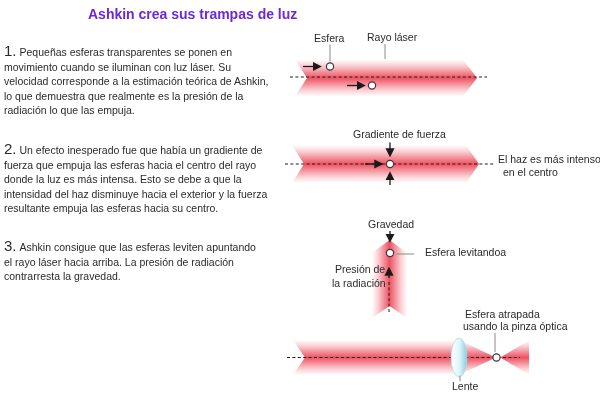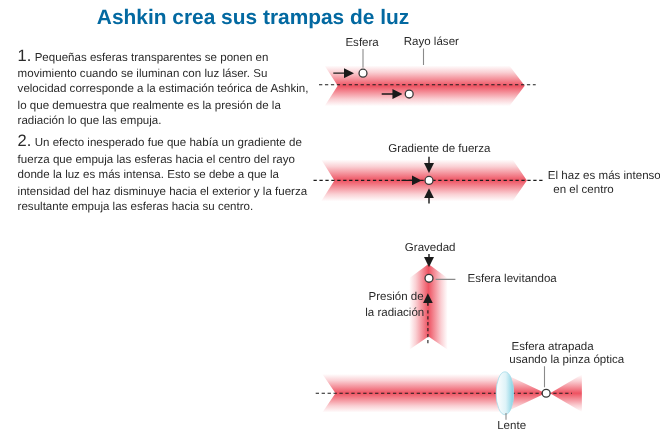--- a/index.html
+++ b/index.html
@@ -1,26 +1,26 @@
 <!DOCTYPE html>
 <html><head>
 <meta charset="utf-8">
 <style>
   html,body{margin:0;padding:0;background:#fff;}
   #canvas{
     position:relative;width:600px;height:401px;background:#ffffff;overflow:hidden;
     font-family:"Liberation Sans",sans-serif;color:#2a2a2a;
   }
   .title{
-    position:absolute;left:88px;top:6px;font-size:19px;font-weight:bold;color:#0369a1;
+    position:absolute;left:88px;top:6px;font-size:14px;font-weight:bold;color:#6d28d9;
     white-space:nowrap;
   }
   .step{
     position:absolute;font-size:10.5px;line-height:14.6px;color:#2a2a2a;
-    white-space:pre-line;width:292px;margin-left:12px;
+    white-space:pre-line;width:292px;
   }
   .step .num{font-size:15px;margin-right:3px;}
   .diag{position:absolute;}
   .diag text{font-family:"Liberation Sans",sans-serif;font-size:10.5px;fill:#2a2a2a;}
   .leader{stroke:#8a8a8a;stroke-width:1;}
   .dash{stroke:#1c1c1c;stroke-width:1;stroke-dasharray:3 2.4;fill:none;}
   .arrow{stroke:#1a1a1a;stroke-width:1.3;}
   .sphere{fill:#ffffff;stroke:#3a3a3a;stroke-width:1.2;}
 </style>
 </head>
@@ -56,26 +56,29 @@
   </svg>
 
   <div class="title">Ashkin crea sus trampas de luz</div>
 
   <div class="step" style="left:4px;top:44px"><span class="num">1.</span><span>Pequeñas esferas transparentes se ponen en
 movimiento cuando se iluminan con luz láser. Su
 velocidad corresponde a la estimación teórica de Ashkin,
 lo que demuestra que realmente es la presión de la
 radiación lo que las empuja.</span></div>
 
-  <div class="step" style="left:4px;top:122px"><span class="num">2.</span><span>Un efecto inesperado fue que había un gradiente de
+  <div class="step" style="left:4px;top:142px"><span class="num">2.</span><span>Un efecto inesperado fue que había un gradiente de
 fuerza que empuja las esferas hacia el centro del rayo
 donde la luz es más intensa. Esto se debe a que la
 intensidad del haz disminuye hacia el exterior y la fuerza
 resultante empuja las esferas hacia su centro.</span></div>
 
+  <div class="step" style="left:4px;top:239px"><span class="num">3.</span><span>Ashkin consigue que las esferas leviten apuntando
+el rayo láser hacia arriba. La presión de radiación
+contrarresta la gravedad.</span></div>
 
 
   <svg class="diag" style="left:283px;top:27px" width="220" height="78" viewBox="0 0 220 78">
     <polygon points="12,32.5 180,32.5 194,51 180,69.5 12,69.5 24,51" fill="url(#beamV)"></polygon>
     <line class="dash" x1="7" y1="50" x2="204" y2="50"></line>
     <line class="leader" x1="47" y1="17.5" x2="47" y2="34.5"></line>
     <line class="leader" x1="102" y1="17" x2="102" y2="32"></line>
     <text x="31" y="15">Esfera</text>
     <text x="84" y="14">Rayo láser</text>
     <line class="arrow" x1="20" y1="39.5" x2="36.5" y2="39.5" marker-end="url(#ah)"></line>

